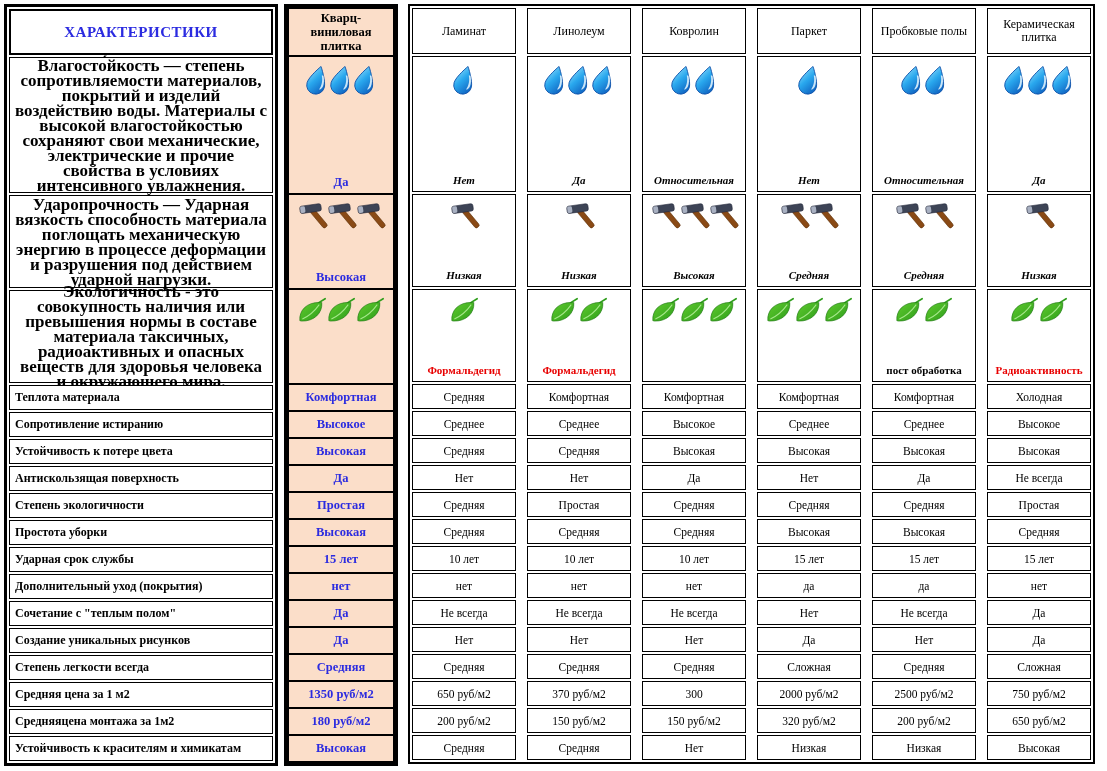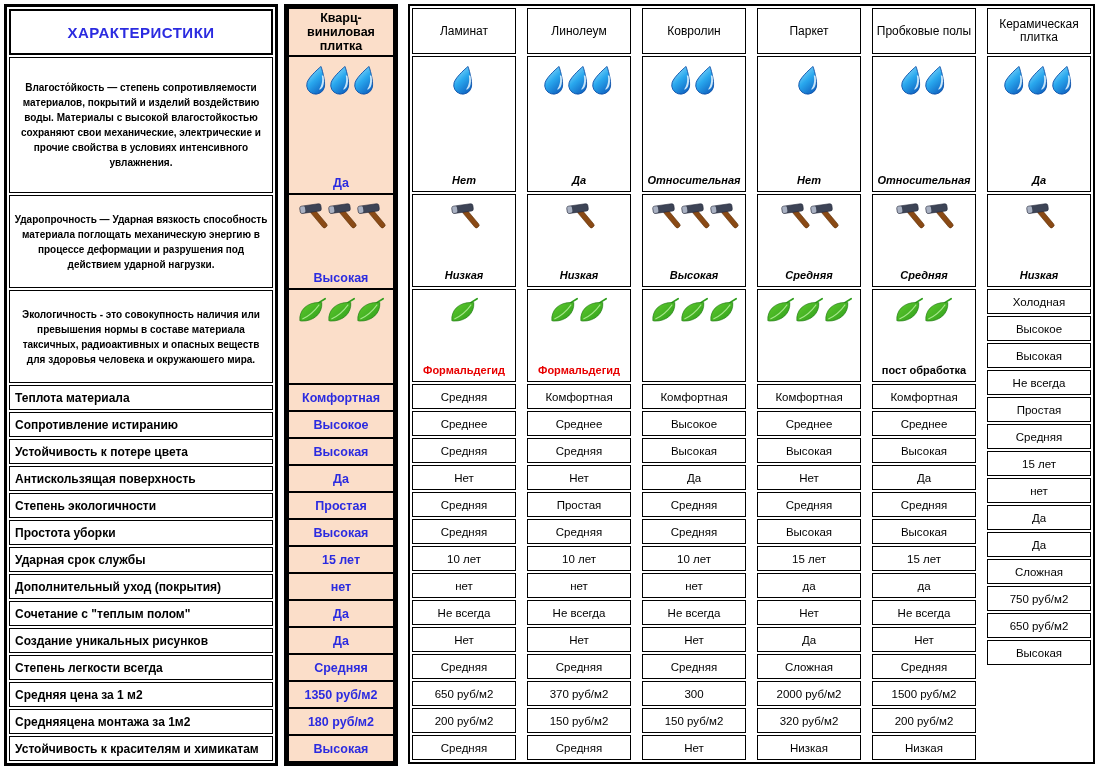--- a/index.html
+++ b/index.html
@@ -5,39 +5,39 @@
   * { box-sizing: border-box; margin: 0; padding: 0; }
   html,body { background:#fff; }
   body {
     width: 1107px; height: 771px;
     font-family: "Liberation Sans", "DejaVu Sans", sans-serif;
     color:#000; overflow:hidden;
   }
   .wrap { display:flex; align-items:flex-start; padding:4px; width:1099px; }
 
   
-  .tbl { display:flex; flex-direction:column; gap:2px; padding:2px; }
+  .tbl { display:flex; flex-direction:column; gap:2px; padding:2px;font-family:Liberation Serif, serif; }
   .left  { width:274px; border:3px solid #000; background:#fff; margin-right:6px; }
   .quartz{ width:114px; border:3px solid #000; background:#000; margin-right:10px; }
   .right { flex:1; border:2px solid #000; background:#fff; display:flex; flex-direction:row; gap:11px; }
   .col { display:flex; flex-direction:column; gap:2px; flex:1; min-width:0; }
 
   
   .h-head  { height:46px; }
   .h-drops { height:136px; }
   .h-ham   { height:93px; }
   .h-leaf  { height:93px; }
   .h-row   { height:25px; }
 
   .cell { background:#fff; border:1px solid #000; display:flex; align-items:center; justify-content:center;
           text-align:center; flex-shrink:0; }
 
   
   .ltitle { border-width:2px; color:#2B2BE0; font-weight:bold; font-size:15px; letter-spacing:.5px; }
-  .desc   { font-weight:bold; font-size:10px; line-height:15px; padding:2px 4px; }
+  .desc   { font-weight:bold; font-size:17px; line-height:15px; padding:2px 4px; }
   .lbl    { font-weight:bold; font-size:12px; justify-content:flex-start; text-align:center; padding-left:5px; }
 
   
   .qcell  { background:#FBDEC9; border:none; }
   .qhead  { background:#FBDEC9; border:none; font-weight:bold; font-size:12.5px; line-height:14px; padding:2px; }
   .qval   { background:#FBDEC9; border:none; color:#2B2BE0; font-weight:bold; font-size:12.5px; }
 
   
   .head { font-size:12px; line-height:13px; padding:2px; }
   .val  { font-size:11.5px; }
@@ -412,21 +412,21 @@
         <div class="cell val h-row">Среднее</div>
         <div class="cell val h-row">Высокая</div>
         <div class="cell val h-row">Да</div>
         <div class="cell val h-row">Средняя</div>
         <div class="cell val h-row">Высокая</div>
         <div class="cell val h-row">15 лет</div>
         <div class="cell val h-row">да</div>
         <div class="cell val h-row">Не всегда</div>
         <div class="cell val h-row">Нет</div>
         <div class="cell val h-row">Средняя</div>
-        <div class="cell val h-row">1500 руб/м2</div>
+        <div class="cell val h-row">2500 руб/м2</div>
         <div class="cell val h-row">200 руб/м2</div>
         <div class="cell val h-row">Низкая</div>
       </div>
       <div class="col">
         <div class="cell head h-head">Керамическая плитка</div>
         <div class="cell iconcell h-drops">
           <div class="icons">
             <svg class="ic ic-drop">
               <use href="#sym-drop"></use>
             </svg>
@@ -439,20 +439,31 @@
           </div>
           <div class="cap cap-i">Да</div>
         </div>
         <div class="cell iconcell h-ham">
           <div class="icons">
             <svg class="ic ic-hammer">
               <use href="#sym-hammer"></use>
             </svg>
           </div>
           <div class="cap cap-i">Низкая</div>
+        </div>
+        <div class="cell iconcell h-leaf">
+          <div class="icons">
+            <svg class="ic ic-leaf">
+              <use href="#sym-leaf"></use>
+            </svg>
+            <svg class="ic ic-leaf">
+              <use href="#sym-leaf"></use>
+            </svg>
+          </div>
+          <div class="cap cap-b" style="color: rgb(232, 0, 0);">Радиоактивность</div>
         </div>
         <div class="cell val h-row">Холодная</div>
         <div class="cell val h-row">Высокое</div>
         <div class="cell val h-row">Высокая</div>
         <div class="cell val h-row">Не всегда</div>
         <div class="cell val h-row">Простая</div>
         <div class="cell val h-row">Средняя</div>
         <div class="cell val h-row">15 лет</div>
         <div class="cell val h-row">нет</div>
         <div class="cell val h-row">Да</div>

